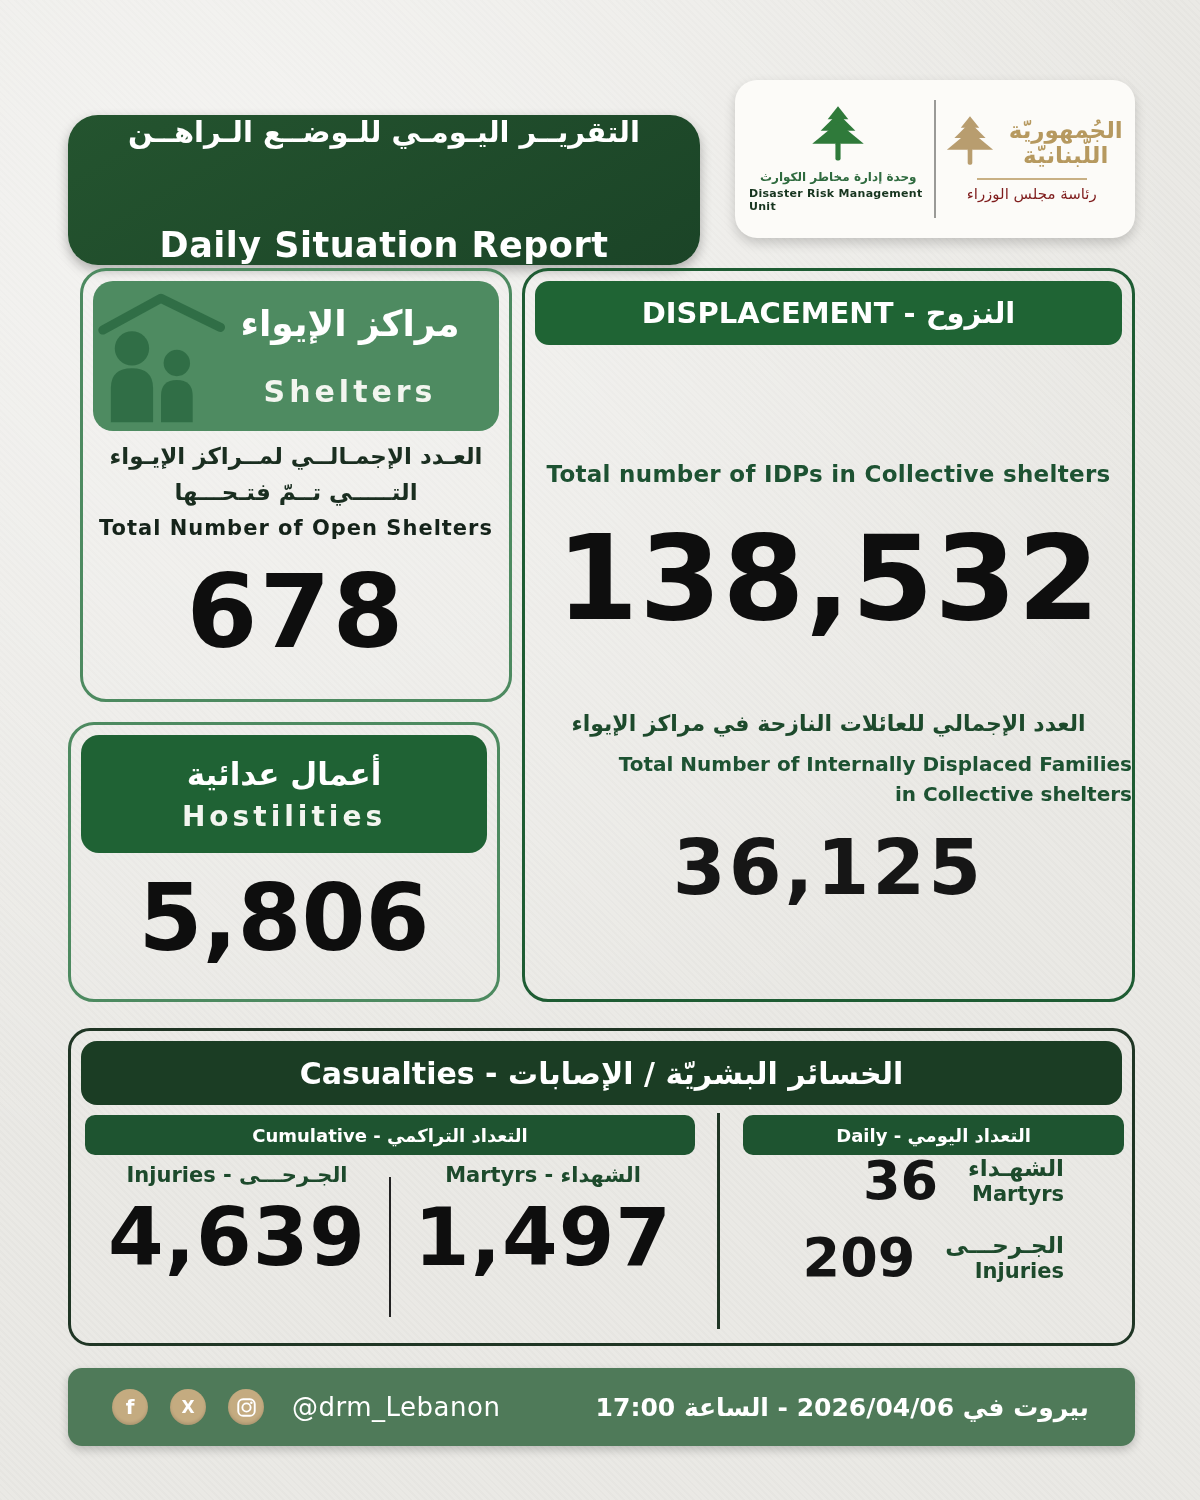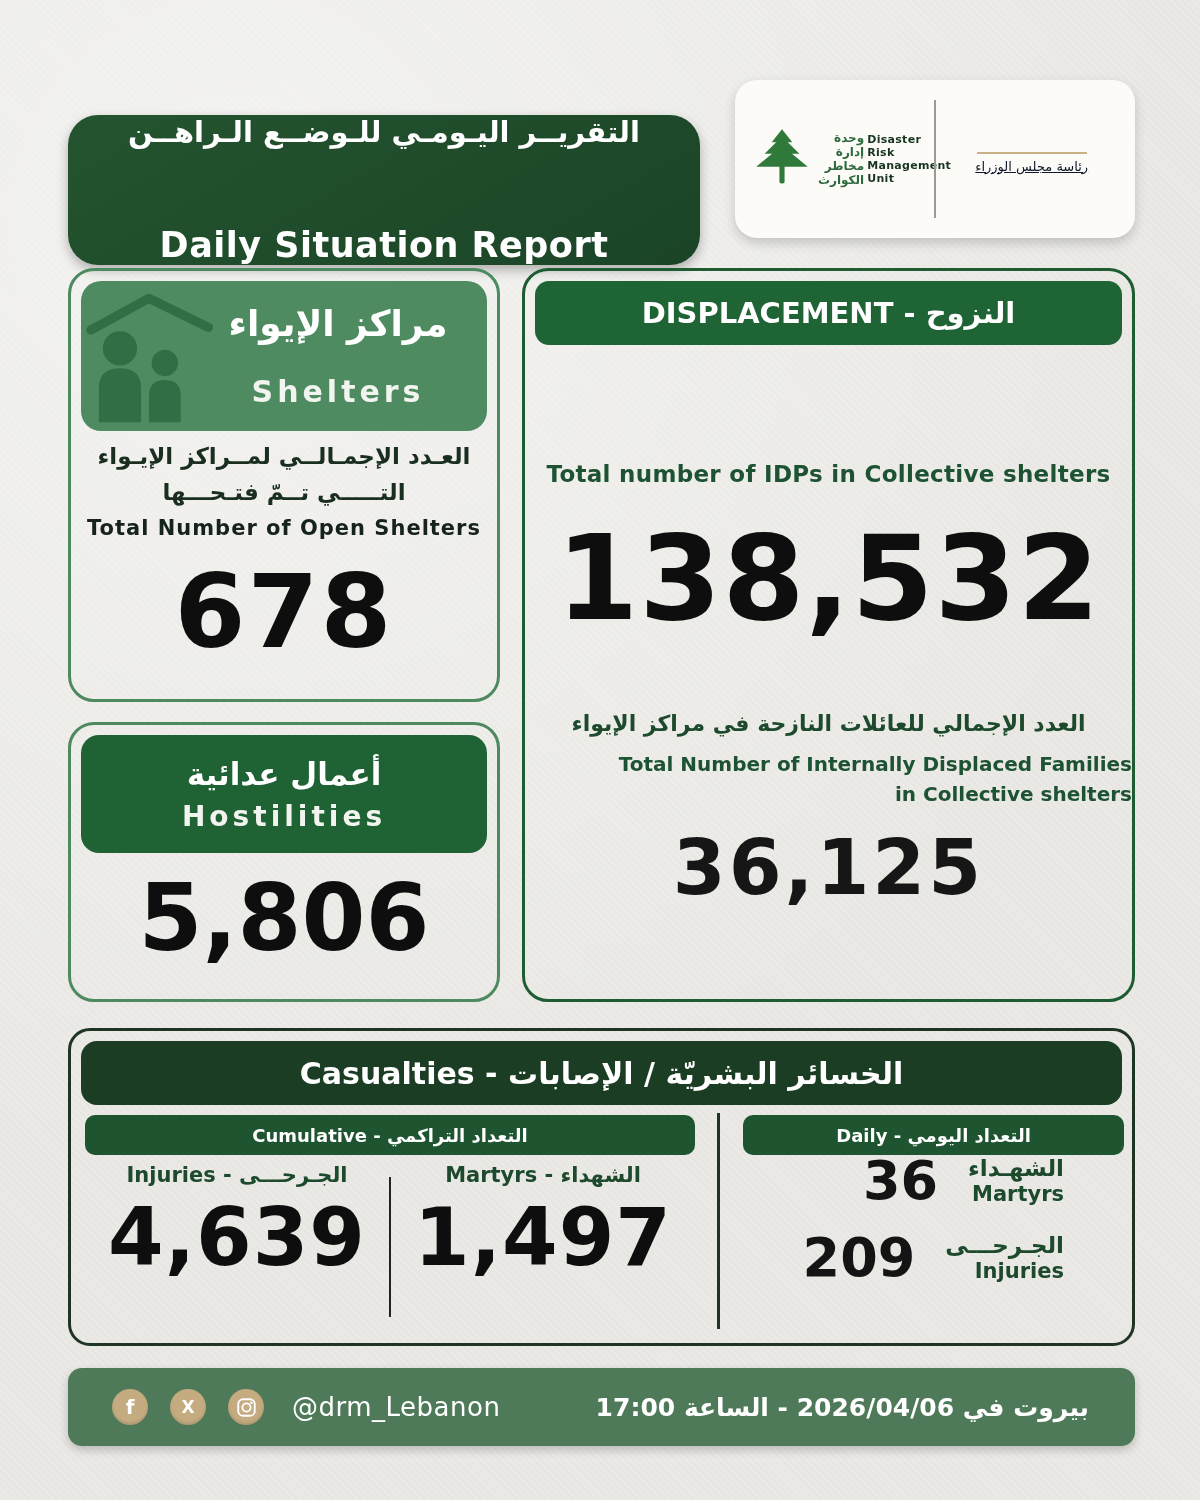--- a/index.html
+++ b/index.html
@@ -26,34 +26,34 @@
   }
   .title-ar { color:#fff; font-size:29px; font-weight:bold; direction:rtl; }
   .title-en { color:#fff; font-size:35px; font-weight:bold; letter-spacing:.5px; }
   .logo-box {
     position:absolute; left:735px; top:80px; width:400px; height:158px;
     background:#fcfbf8; border-radius:22px;
     box-shadow:0 5px 12px rgba(0,0,0,.18);
     display:flex; align-items:center; justify-content:space-between;
     padding:0 14px;
   }
-  .logo-drm { width:48%; display:flex; flex-direction:row; align-items:center; gap:3px;justify-content:space-between; }
+  .logo-drm { width:48%; display:flex; flex-direction:column; align-items:center; gap:3px;justify-content:space-between; }
   .drm-ar { font-size:12px; font-weight:bold; color:#2f6b3f; direction:rtl; }
   .drm-en { font-size:11px; font-weight:bold; color:#17351f; letter-spacing:.3px; }
   .logo-divider { width:2px; height:118px; background:#9a9a97; }
   .logo-rep { width:48%; display:flex; flex-direction:column; align-items:center; }
   .rep-top { display:flex; align-items:center; gap:10px; direction:rtl; }
   .rep-callig { color:#b6995f; font-size:23px; font-weight:bold; line-height:1.08; text-align:center; direction:rtl; }
   .rep-line { width:110px; height:2px; background:#c8b084; margin:7px 0 5px; }
-  .rep-sub { color:#0f172a; font-size:13px; direction:rtl;text-decoration:underline; }
+  .rep-sub { color:#7f1d1d; font-size:15px; direction:rtl; }
   
   .card { position:absolute; border-radius:26px; }
   .num { color:#0e0e0e; font-weight:bold; }
   
-  .shelters-box { left:68px; top:268px; width:432px; height:434px; border:3px solid #4d8a60;text-decoration:underline; }
+  .shelters-box { left:80px; top:268px; width:432px; height:434px; border:3px solid #4d8a60;text-decoration:underline; }
   .shelters-header {
     position:absolute; left:10px; top:10px; width:406px; height:150px;
     background:#4e8b61; border-radius:20px; overflow:hidden;
     display:flex; flex-direction:column; justify-content:center; align-items:center; gap:10px;
     padding-left:108px;
   }
   .shelter-icon { position:absolute; left:2px; top:8px; width:132px; height:140px; opacity:.9; }
   .sh-title-ar { color:#fff; font-size:36px; font-weight:bold; direction:rtl; }
   .sh-title-en { color:#f2f5ef; font-size:30px; font-weight:bold; letter-spacing:4px;margin-top:20px; }
   .sh-body { position:absolute; left:0; top:168px; width:100%; text-align:center; }
@@ -154,20 +154,36 @@
             <polygon points="50,27 10,60 90,60"></polygon>
             <rect x="46" y="58" width="8" height="28" rx="3"></rect>
           </g>
         </svg>
       </span>
       <div class="drm-ar">وحدة إدارة مخاطر الكوارث</div>
       <div class="drm-en">Disaster Risk Management Unit</div>
     </div>
     <div class="logo-divider"></div>
     <div class="logo-rep">
+      <div class="rep-top">
+        <div class="rep-callig">
+          <div>الجُمهوريّة</div>
+          <div>اللّبنانيّة</div>
+        </div>
+        <span>
+          <svg width="58" height="52" viewBox="0 0 100 90">
+            <g fill="#b89d6f">
+              <polygon points="50,2 34,22 66,22"></polygon>
+              <polygon points="50,13 23,40 77,40"></polygon>
+              <polygon points="50,27 10,60 90,60"></polygon>
+              <rect x="46" y="58" width="8" height="28" rx="3"></rect>
+            </g>
+          </svg>
+        </span>
+      </div>
       <div class="rep-line"></div>
       <div class="rep-sub">رئاسة مجلس الوزراء</div>
     </div>
   </div>
 
   <div class="card shelters-box">
     <div class="shelters-header">
       <span class="shelter-icon">
         <svg width="132" height="140" viewBox="0 0 100 104">
           <g fill="#2e6b44" stroke="none">

